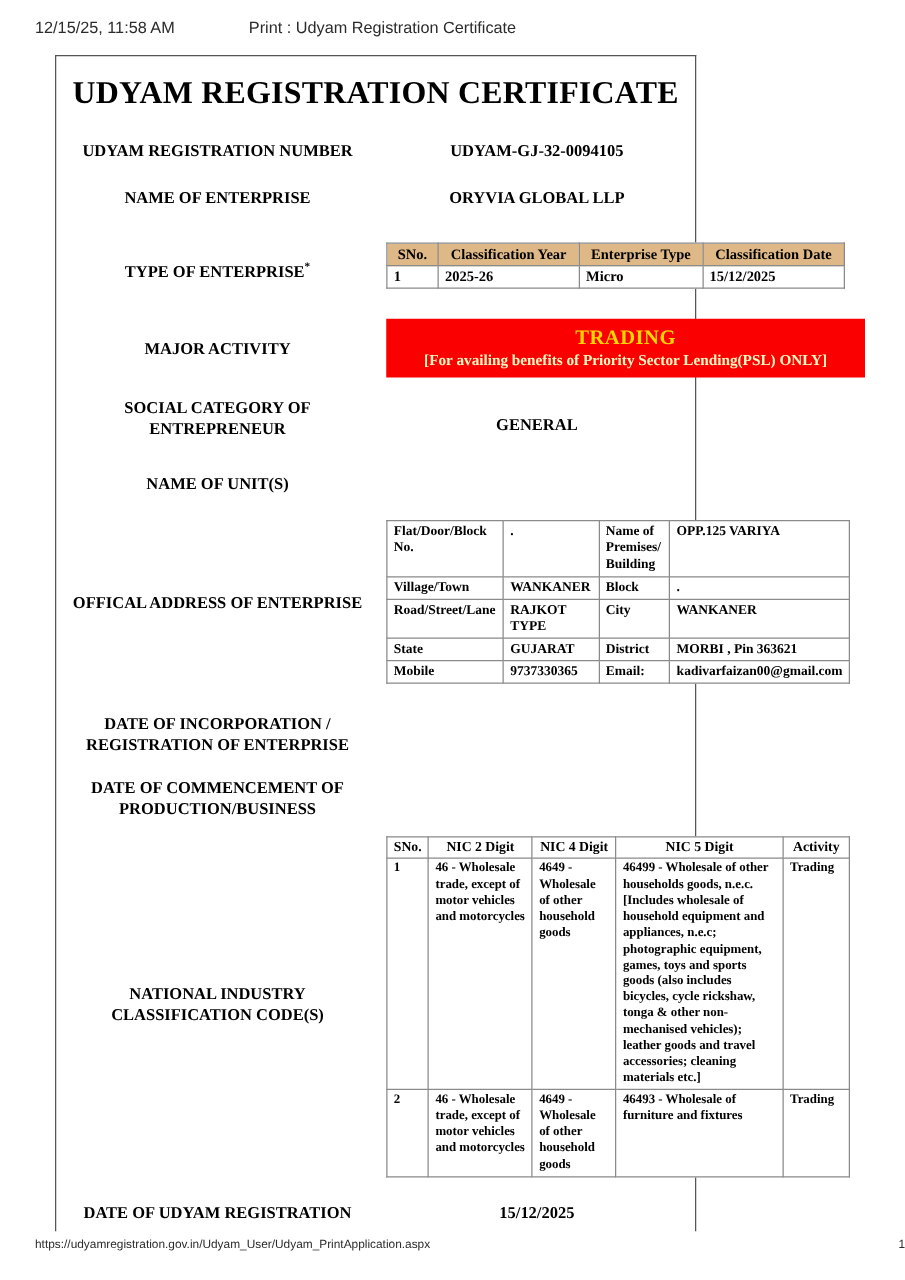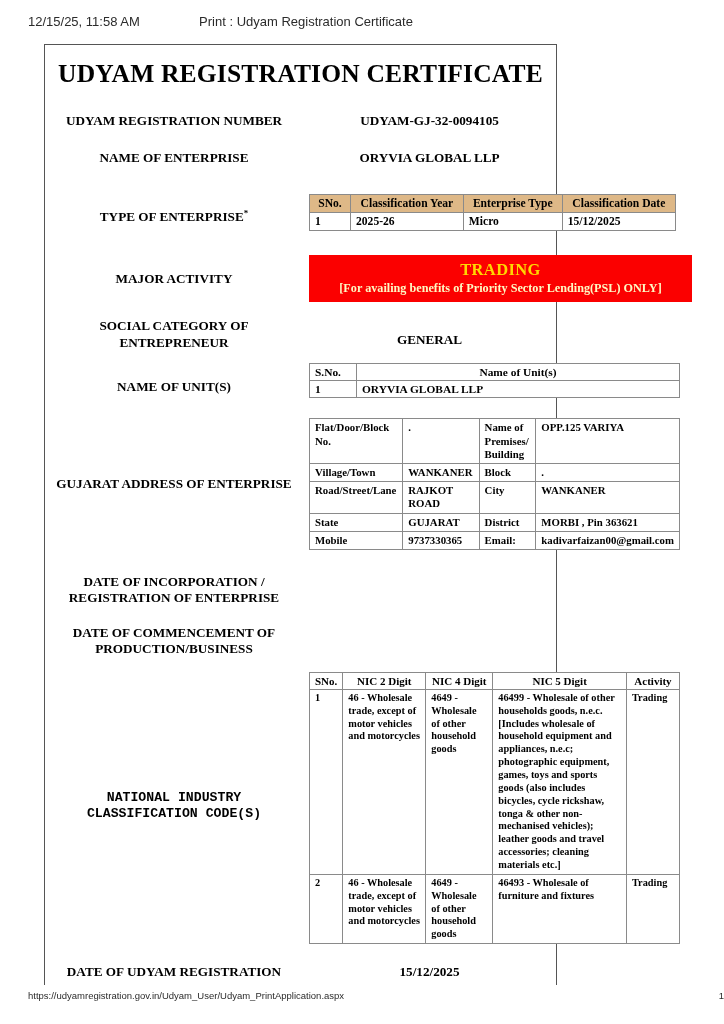--- a/index.html
+++ b/index.html
@@ -317,60 +317,44 @@
 
   <div class="row">
     <div class="col-label">SOCIAL CATEGORY OF ENTREPRENEUR</div>
     <div class="col-value center" style="padding-top:14px;">GENERAL</div>
   </div>
 
   <div class="spacer-12"></div>
 
   <div class="row">
     <div class="col-label" style="padding-top:16px;">NAME OF UNIT(S)</div>
-    <div class="col-value tableside">
-      <table class="dt tbl-units">
-        <thead>
-          <tr>
-            <td class="u-head-sno">S.No.</td>
-            <td class="u-name-head">Name of Unit(s)</td>
-          </tr>
-        </thead>
-        <tbody>
-          <tr>
-            <td class="u-sno">1</td>
-            <td>ORYVIA GLOBAL LLP</td>
-          </tr>
-        </tbody>
-      </table>
-    </div>
   </div>
 
   <div class="spacer-20"></div>
 
   <div class="row">
-    <div class="col-label" style="padding-top:58px;">GUJARAT ADDRESS OF ENTERPRISE</div>
+    <div class="col-label" style="padding-top:58px;">OFFICAL ADDRESS OF ENTERPRISE</div>
     <div class="col-value tableside">
       <table class="dt tbl-address">
         <tbody>
           <tr>
             <td class="a-c1">Flat/Door/Block No.</td>
             <td class="a-c2">.</td>
             <td class="a-c3">Name of Premises/ Building</td>
             <td>OPP.125 VARIYA</td>
           </tr>
           <tr>
             <td class="a-c1">Village/Town</td>
             <td class="a-c2">WANKANER</td>
             <td class="a-c3">Block</td>
             <td>.</td>
           </tr>
           <tr>
             <td class="a-c1">Road/Street/Lane</td>
-            <td class="a-c2">RAJKOT ROAD</td>
+            <td class="a-c2">RAJKOT TYPE</td>
             <td class="a-c3">City</td>
             <td>WANKANER</td>
           </tr>
           <tr>
             <td class="a-c1">State</td>
             <td class="a-c2">GUJARAT</td>
             <td class="a-c3">District</td>
             <td>MORBI , Pin 363621</td>
           </tr>
           <tr>
@@ -393,21 +377,21 @@
   <div class="spacer-18"></div>
 
   <div class="row">
     <div class="col-label">DATE OF COMMENCEMENT OF PRODUCTION/BUSINESS</div>
     <div class="col-value center"></div>
   </div>
 
   <div class="spacer-14"></div>
 
   <div class="row">
-    <div class="col-label" style="padding-top:118px;font-family:Liberation Mono, monospace;">NATIONAL INDUSTRY CLASSIFICATION CODE(S)</div>
+    <div class="col-label" style="padding-top:118px;">NATIONAL INDUSTRY CLASSIFICATION CODE(S)</div>
     <div class="col-value tableside">
       <table class="dt tbl-nic">
         <thead>
           <tr>
             <th class="n-sno">SNo.</th>
             <th class="n-d2">NIC 2 Digit</th>
             <th class="n-d4">NIC 4 Digit</th>
             <th>NIC 5 Digit</th>
             <th class="n-act">Activity</th>
           </tr>

